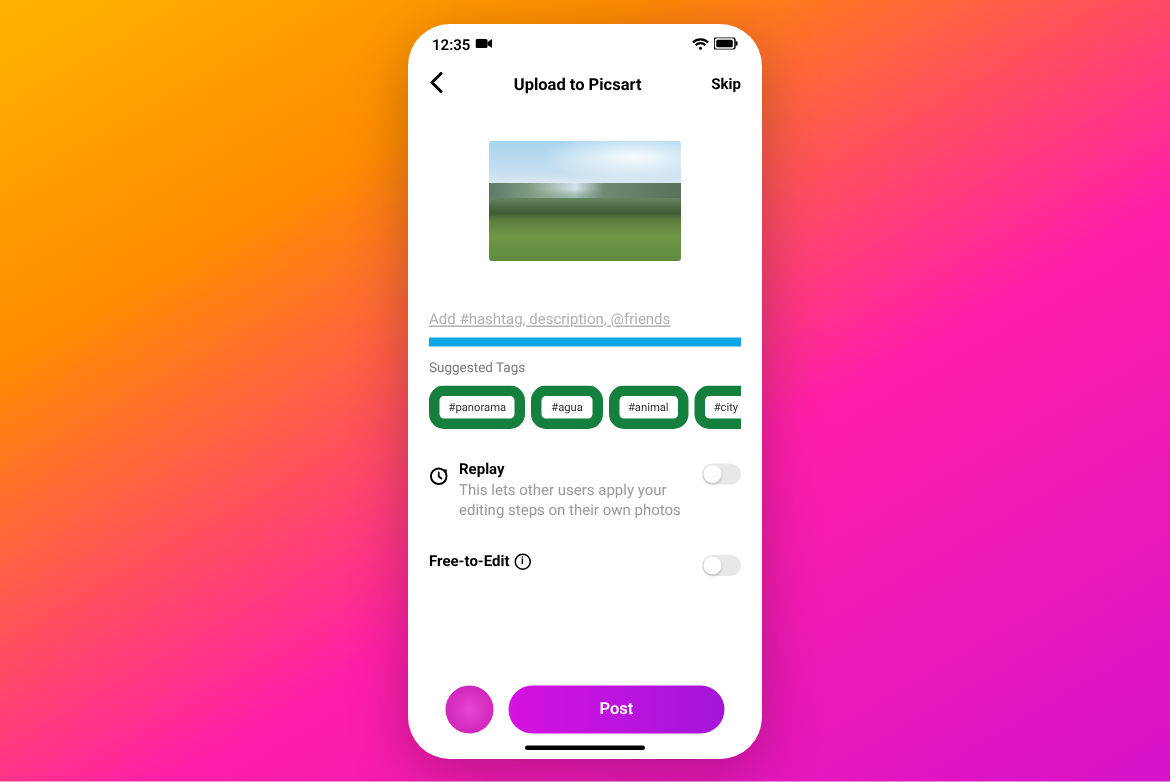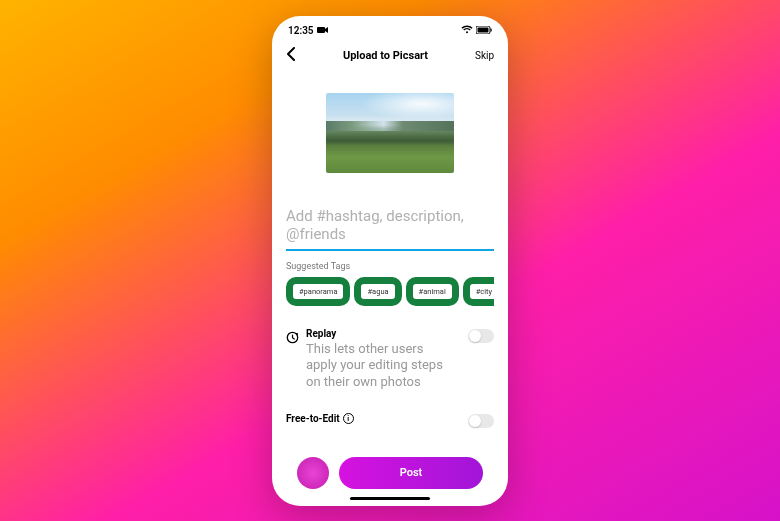--- a/index.html
+++ b/index.html
@@ -21,54 +21,54 @@
   padding: 9px 16px 4px; font-size: 10px; font-weight: 600;
 }
 .status-left { display: flex; align-items: flex-end; gap: 3px; }
 .status-right { display: flex; align-items: center; gap: 3px; }
 .nav-bar {
   display: flex; align-items: center; justify-content: space-between;
   padding: 6px 14px 10px;
 }
 .nav-back { font-size: 16px; font-weight: 700; cursor: pointer; }
 .nav-title { font-size: 11px; font-weight: 700; }
-.nav-skip { font-size: 10px; font-weight: 400; cursor: pointer; }
+.nav-skip { font-size: 10px; font-weight: 700; cursor: pointer; }
 .content { flex: 1; overflow: hidden; padding: 0 14px; }
 .preview-wrap { display: flex; justify-content: center; margin: 18px 0 28px; }
 .preview {
   width: 128px; height: 80px; border-radius: 2px; overflow: hidden;
   background: linear-gradient(to bottom,
     #a8d4f0 0%, #c8e0ef 28%, #e8f0f5 40%,
     #6e8f6a 45%, #4a6b42 55%, #3f5c38 60%,
     #5a7f3e 66%, #6f9846 80%, #5e8a3c 100%);
   position: relative;
 }
 .preview::before {
   content:""; position:absolute; left:0; right:0; top:36%; height:12%;
   background: linear-gradient(to right, #5a7a68 0%, #7a9a7e 20%, rgba(200,220,230,.6) 45%, #6e8a72 60%, #55725a 100%);
 }
 .preview::after {
   content:""; position:absolute; left:0; right:0; top:0; height:45%;
   background: radial-gradient(ellipse at 75% 30%, rgba(255,255,255,.9) 0%, rgba(255,255,255,0) 45%);
 }
 .desc-input {
-  font-size: 15px; color: #b0b0b0; padding: 6px 0;
-  border-bottom: 2px solid #0ea5e9; cursor: text;
+  font-size: 10px; color: #b0b0b0; padding: 6px 0;
+  border-bottom: 6px solid #0ea5e9; cursor: text; text-decoration: underline;
 }
 .suggested-label { font-size: 9px; color: #777; margin: 10px 0 6px; }
 .tags-row { display: flex; gap: 4px; overflow: hidden; white-space: nowrap; }
 .tag {
   font-size: 7.5px; color: #333; border: 7px solid #15803d;
   border-radius: 10px; padding: 3px 6px; cursor: pointer;
 }
 .option-row { display: flex; align-items: flex-start; gap: 7px; margin-top: 22px; }
 .option-icon { flex-shrink: 0; margin-top:1px; }
 .option-body { flex: 1; }
 .option-title { font-size: 10px; font-weight: 700; }
-.option-desc { font-size: 13px; color: #999; line-height: 1.3; margin-top: 2px; max-width: 150px;}
+.option-desc { font-size: 10px; color: #999; line-height: 1.3; margin-top: 2px; max-width: 150px;}
 .toggle {
   width: 26px; height: 14px; background: #e8e8e8; border-radius: 7px;
   position: relative; cursor: pointer; flex-shrink:0; margin-top:1px;
 }
 .toggle::after {
   content:""; position:absolute; left:1px; top:1px; width:12px; height:12px;
   background:#fff; border-radius:50%; box-shadow: 0 1px 2px rgba(0,0,0,.2);
 }
 .bottom-bar {
   display: flex; gap: 10px; align-items: center;

